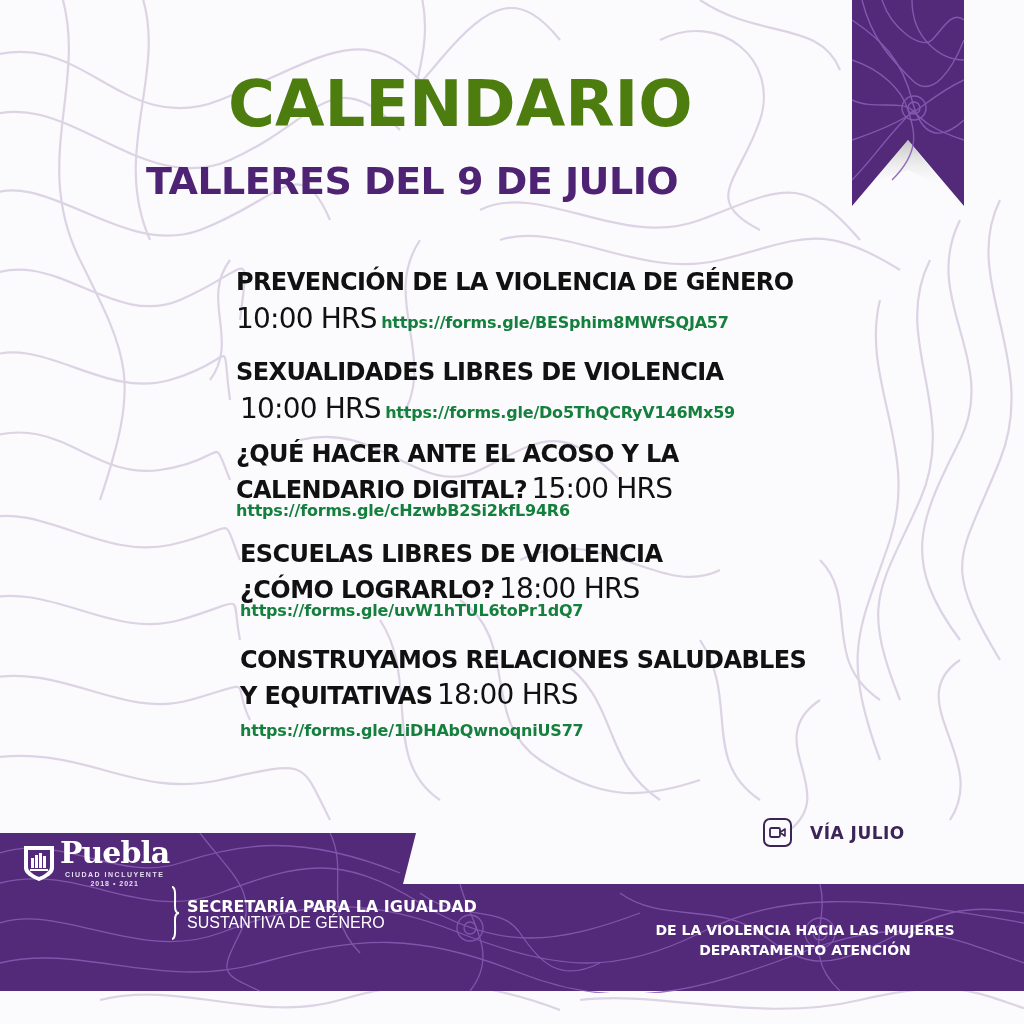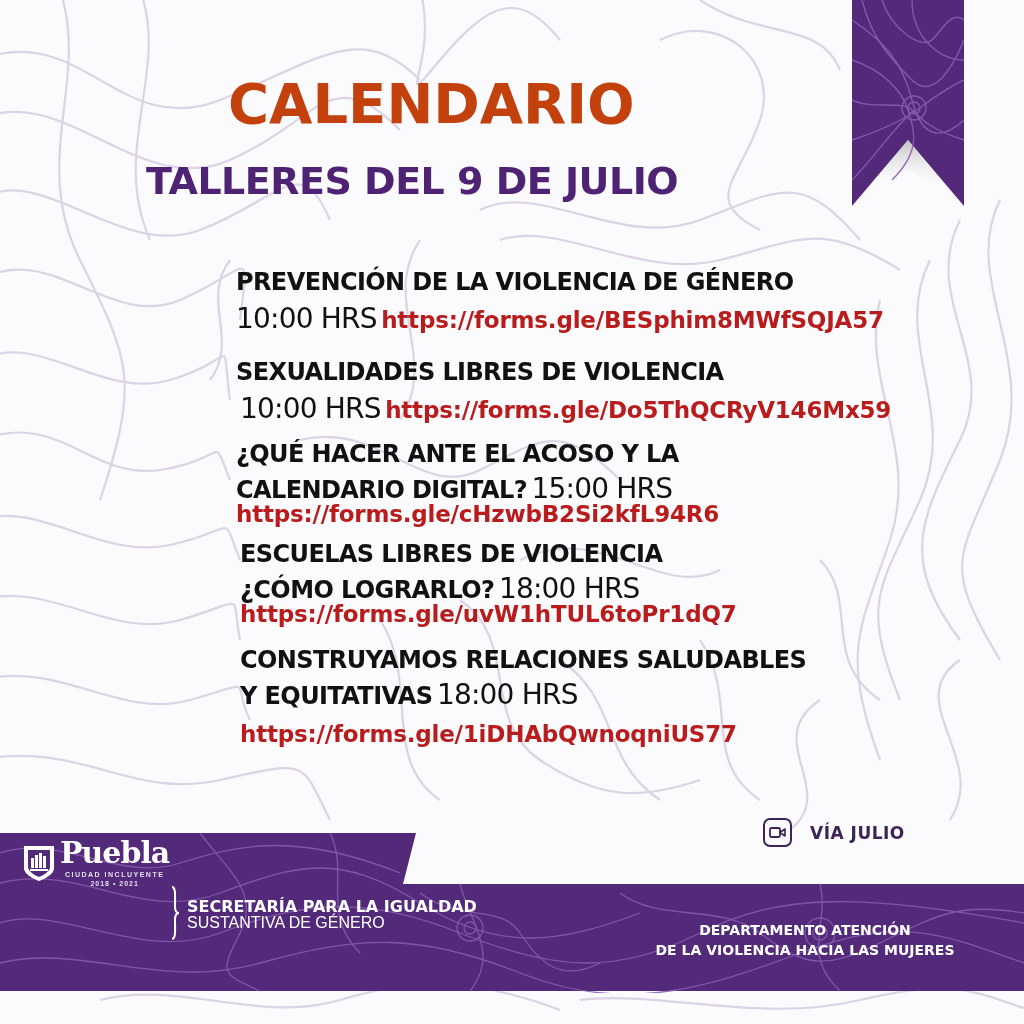--- a/index.html
+++ b/index.html
@@ -6,41 +6,41 @@
   body {
     width:1024px; height:1024px; position:relative; overflow:hidden;
     background:#fbfafc;
     font-family:"Liberation Sans", sans-serif;
   }
   .bg-pattern { position:absolute; inset:0; z-index:0; }
   .ribbon { position:absolute; left:852px; top:0; width:112px; height:206px; z-index:2; }
   .title {
     position:absolute; left:228px; top:72px; z-index:3;
     font-family:"DejaVu Sans", sans-serif; font-weight:bold;
-    font-size:56px; color:#c2410c; letter-spacing:0px; line-height:64px;
+    font-size:64px; color:#4d7c0f; letter-spacing:0px; line-height:64px;
   }
   .subtitle {
     position:absolute; left:146px; top:156px; z-index:3;
     font-family:"DejaVu Sans", sans-serif; font-weight:bold;
     font-size:38px; color:#4f2373; line-height:50px; letter-spacing:-0.5px;
   }
   .workshops { position:absolute; left:236px; top:268px; z-index:3; width:700px; }
   .ws { position:absolute; left:0; }
   .ws-line { display:block; white-space:nowrap; }
   .ws-title {
     font-family:"DejaVu Sans", sans-serif; font-weight:bold;
     font-size:24px; color:#111; letter-spacing:-0.6px;
   }
   .ws-time {
     font-family:"DejaVu Sans", sans-serif; font-weight:normal;
     font-size:28px; color:#111; letter-spacing:-0.8px;
   }
   .ws-link {
     font-family:"DejaVu Sans", sans-serif; font-weight:bold;
-    font-size:23px; color:#b91c1c; text-decoration:none; letter-spacing:-0.2px;
+    font-size:16px; color:#15803d; text-decoration:none; letter-spacing:-0.2px;
   }
   .zoom-badge {
     position:absolute; left:763px; top:818px; z-index:3;
     display:flex; align-items:center; gap:18px;
   }
   .zoom-icon {
     width:29px; height:29px; border:2px solid #3d2456; border-radius:7px;
     box-sizing:border-box; display:flex; align-items:center; justify-content:center;
   }
   .zoom-label {
@@ -225,15 +225,15 @@
 </div>
 <svg class="brace" viewBox="0 0 10 54">
   <path d="M2 1 C 6 1, 5 10, 5 20 C 5 25, 7 27, 9 27 C 7 27, 5 29, 5 34 C 5 44, 6 53, 2 53" fill="none" stroke="#fff" stroke-width="2"></path>
 </svg>
 <div class="secretaria">
   <div class="sec-1">SECRETARÍA PARA LA IGUALDAD</div>
   <div class="sec-2">SUSTANTIVA DE GÉNERO</div>
 </div>
 
 <div class="dept">
+  <div>DE LA VIOLENCIA HACIA LAS MUJERES</div>
   <div>DEPARTAMENTO ATENCIÓN</div>
-  <div>DE LA VIOLENCIA HACIA LAS MUJERES</div>
 </div>
 
 </body></html>

